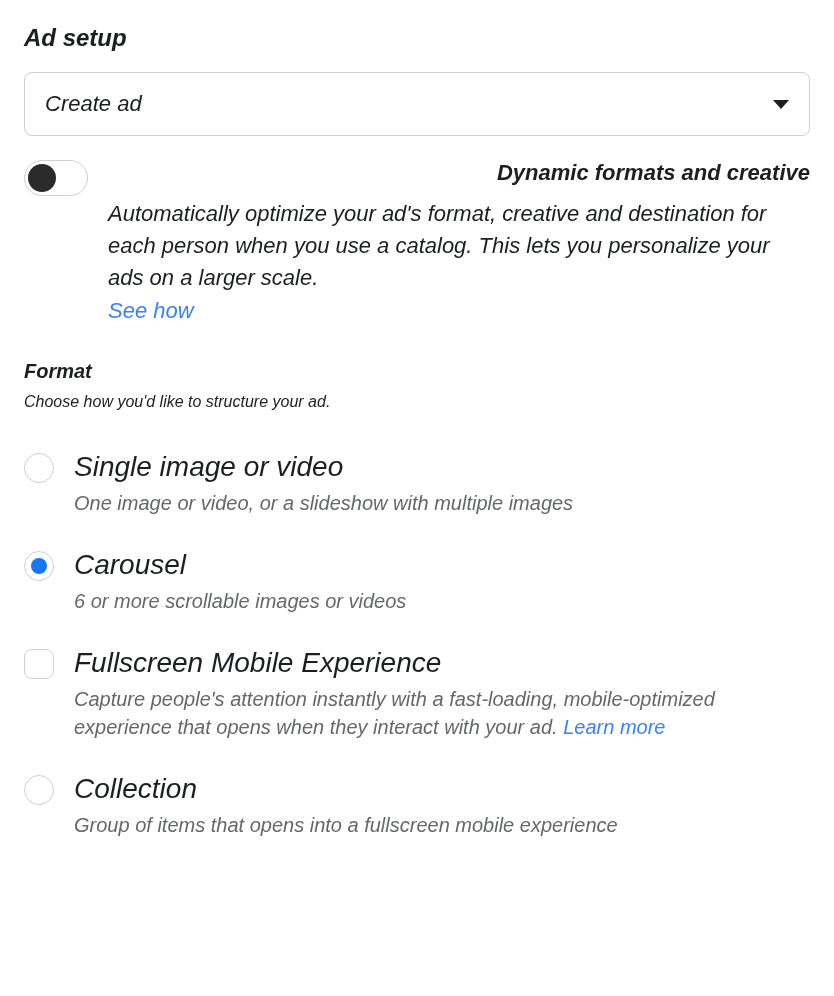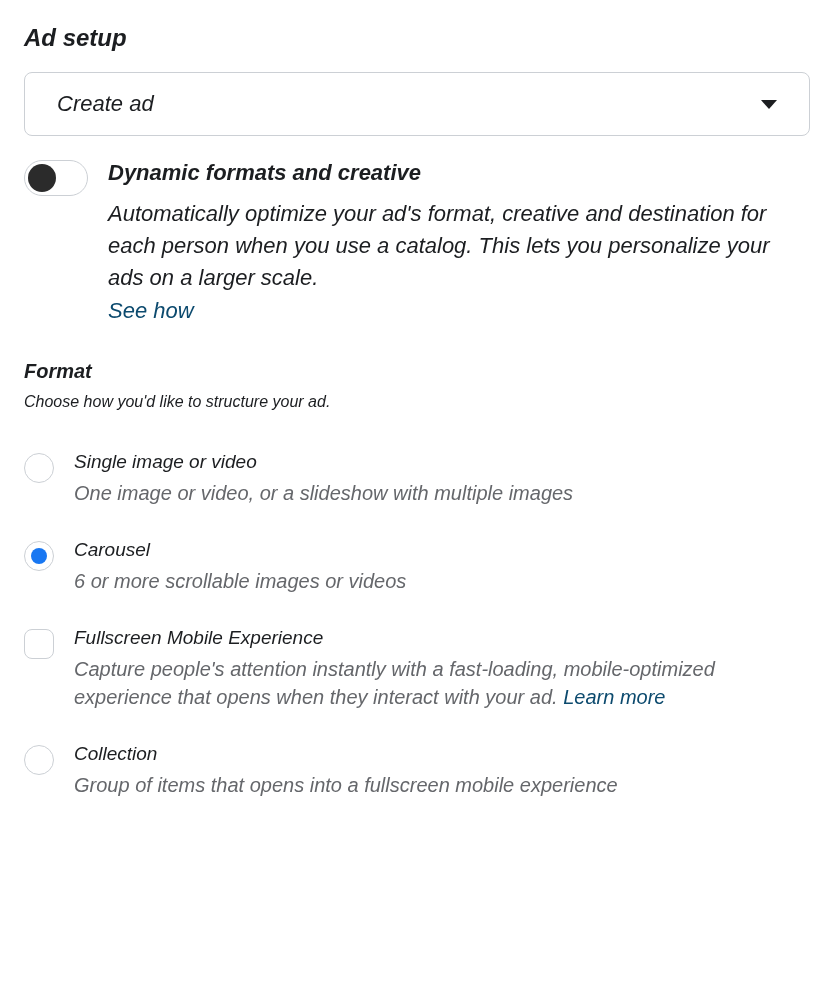--- a/index.html
+++ b/index.html
@@ -18,21 +18,21 @@
     .section-title {
       font-size: 24px;
       font-weight: 700;
       color: #1c1e21;
       margin-bottom: 20px;
     }
     .dropdown {
       width: 100%;
       border: 1px solid #ccd0d5;
       border-radius: 8px;
-      padding: 18px 32px;
+      padding: 18px 20px;
       display: flex;
       align-items: center;
       justify-content: space-between;
       background: #ffffff;
       cursor: pointer;
       margin-bottom: 24px;
     }
     .dropdown-label {
       font-size: 22px;
       color: #1c1e21;
@@ -70,29 +70,30 @@
       background: #2b2b2b;
     }
     .toggle-content {
       flex: 1;
     }
     .toggle-title {
       font-size: 22px;
       font-weight: 700;
       color: #1c1e21;
       margin-bottom: 12px;
+      text-align: right;
     }
     .toggle-description {
       font-size: 22px;
       line-height: 1.45;
       color: #1c1e21;
       margin-bottom: 4px;
     }
     .link {
-      color: #0c4a6e;
+      color: #3b82f6;
       font-size: 22px;
       cursor: pointer;
       text-decoration: none;
     }
     .format-title {
       font-size: 20px;
       font-weight: 700;
       color: #1c1e21;
       margin-bottom: 10px;
     }
@@ -139,21 +140,21 @@
       border-radius: 8px;
       border: 1.5px solid #ccd0d5;
       background: #ffffff;
       cursor: pointer;
       margin-top: 2px;
     }
     .option-content {
       flex: 1;
     }
     .option-title {
-      font-size: 19px;
+      font-size: 28px;
       font-weight: 400;
       color: #1c1e21;
       margin-bottom: 6px;
     }
     .option-description {
       font-size: 20px;
       color: #65676b;
       line-height: 1.4;
     }
   </style>

